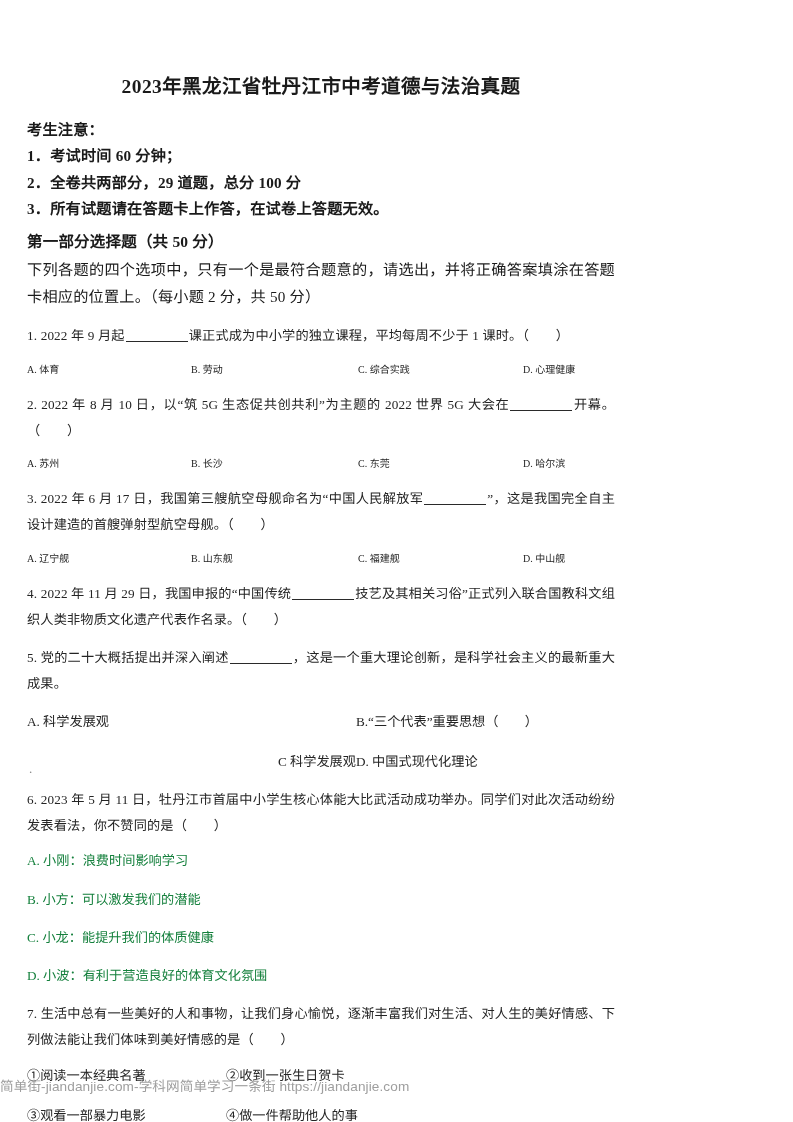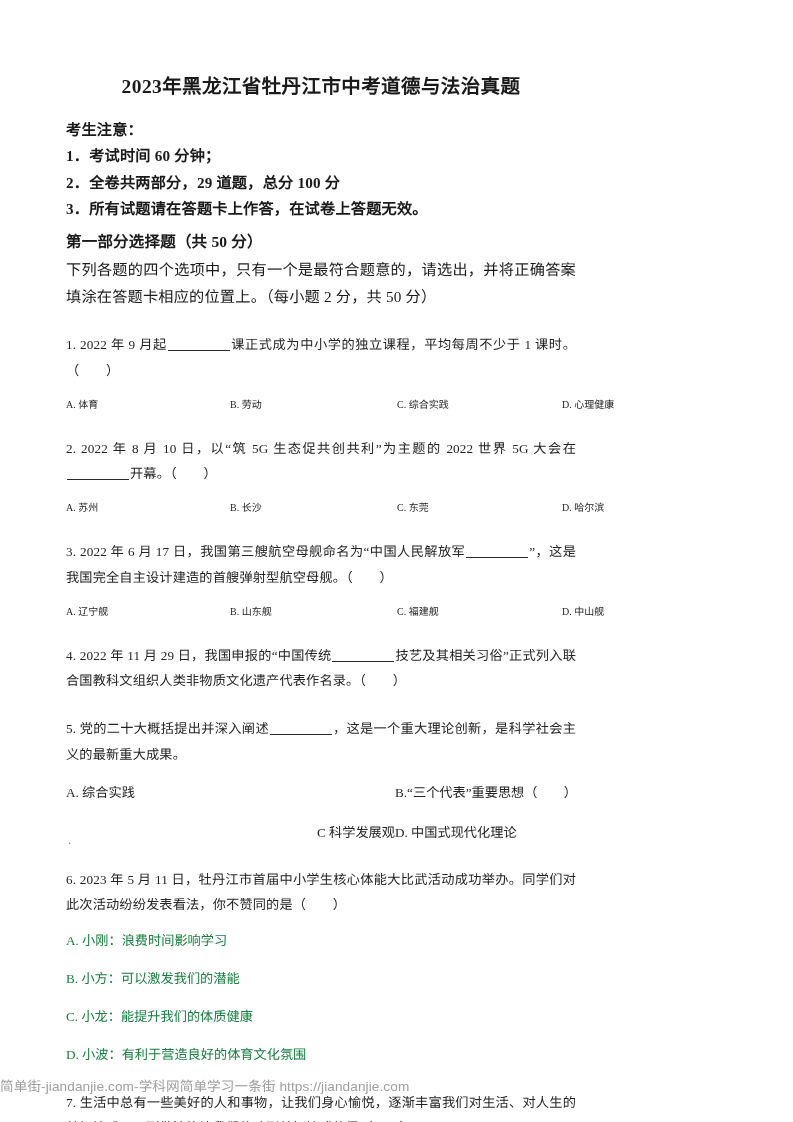--- a/index.html
+++ b/index.html
@@ -16,21 +16,21 @@
     color: #1a1a1a;
     -webkit-font-smoothing: antialiased;
   }
   .page {
     position: absolute;
     left: 0;
     top: 0;
     width: 642px;
     height: 1122px;
     box-sizing: border-box;
-    padding: 0 66px;
+    padding: 0 27px;
   }
   
   .doc-title {
     text-align: center;
     font-size: 19.5px;
     font-weight: bold;
     letter-spacing: 0.4px;
     margin: 0;
     padding-top: 72px;
     line-height: 1.5;
@@ -58,21 +58,21 @@
   .part-intro {
     font-size: 15.2px;
     font-weight: normal;
     line-height: 1.78;
     letter-spacing: 0.2px;
     text-align: justify;
     margin-top: 1px;
   }
   
   .question {
-    margin-top: 22px;
+    margin-top: 13px;
   }
   .q-stem {
     font-size: 13.2px;
     line-height: 1.95;
     text-align: justify;
     letter-spacing: 0.15px;
     color: #242424;
   }
   .blank {
     display: inline-block;
@@ -198,21 +198,21 @@
     </div>
   </div>
 
   <div class="question">
     <div class="q-stem"><span>4. 2022 年 11 月 29 日，我国申报的“中国传统</span><span class="blank"></span><span>技艺及其相关习俗”正式列入联合国教科文组织人类非物质文化遗产代表作名录。（　　）</span></div>
   </div>
 
   <div class="question">
     <div class="q-stem"><span>5. 党的二十大概括提出并深入阐述</span><span class="blank"></span><span>，这是一个重大理论创新，是科学社会主义的最新重大成果。</span></div>
     <div class="opts-2">
-      <div class="opt">A. 综合实践</div>
+      <div class="opt">A. 科学发展观</div>
       <div class="opt">B.“三个代表”重要思想（　　）</div>
       <div class="opt opt-drop-dot"><span>C 科学发展观</span><span class="dot">.</span></div>
       <div class="opt">D. 中国式现代化理论</div>
     </div>
   </div>
 
   <div class="question">
     <div class="q-stem">6. 2023 年 5 月 11 日，牡丹江市首届中小学生核心体能大比武活动成功举办。同学们对此次活动纷纷发表看法，你不赞同的是（　　）</div>
     <div class="opts-stack">
       <div class="opt">A. 小刚：浪费时间影响学习</div>

